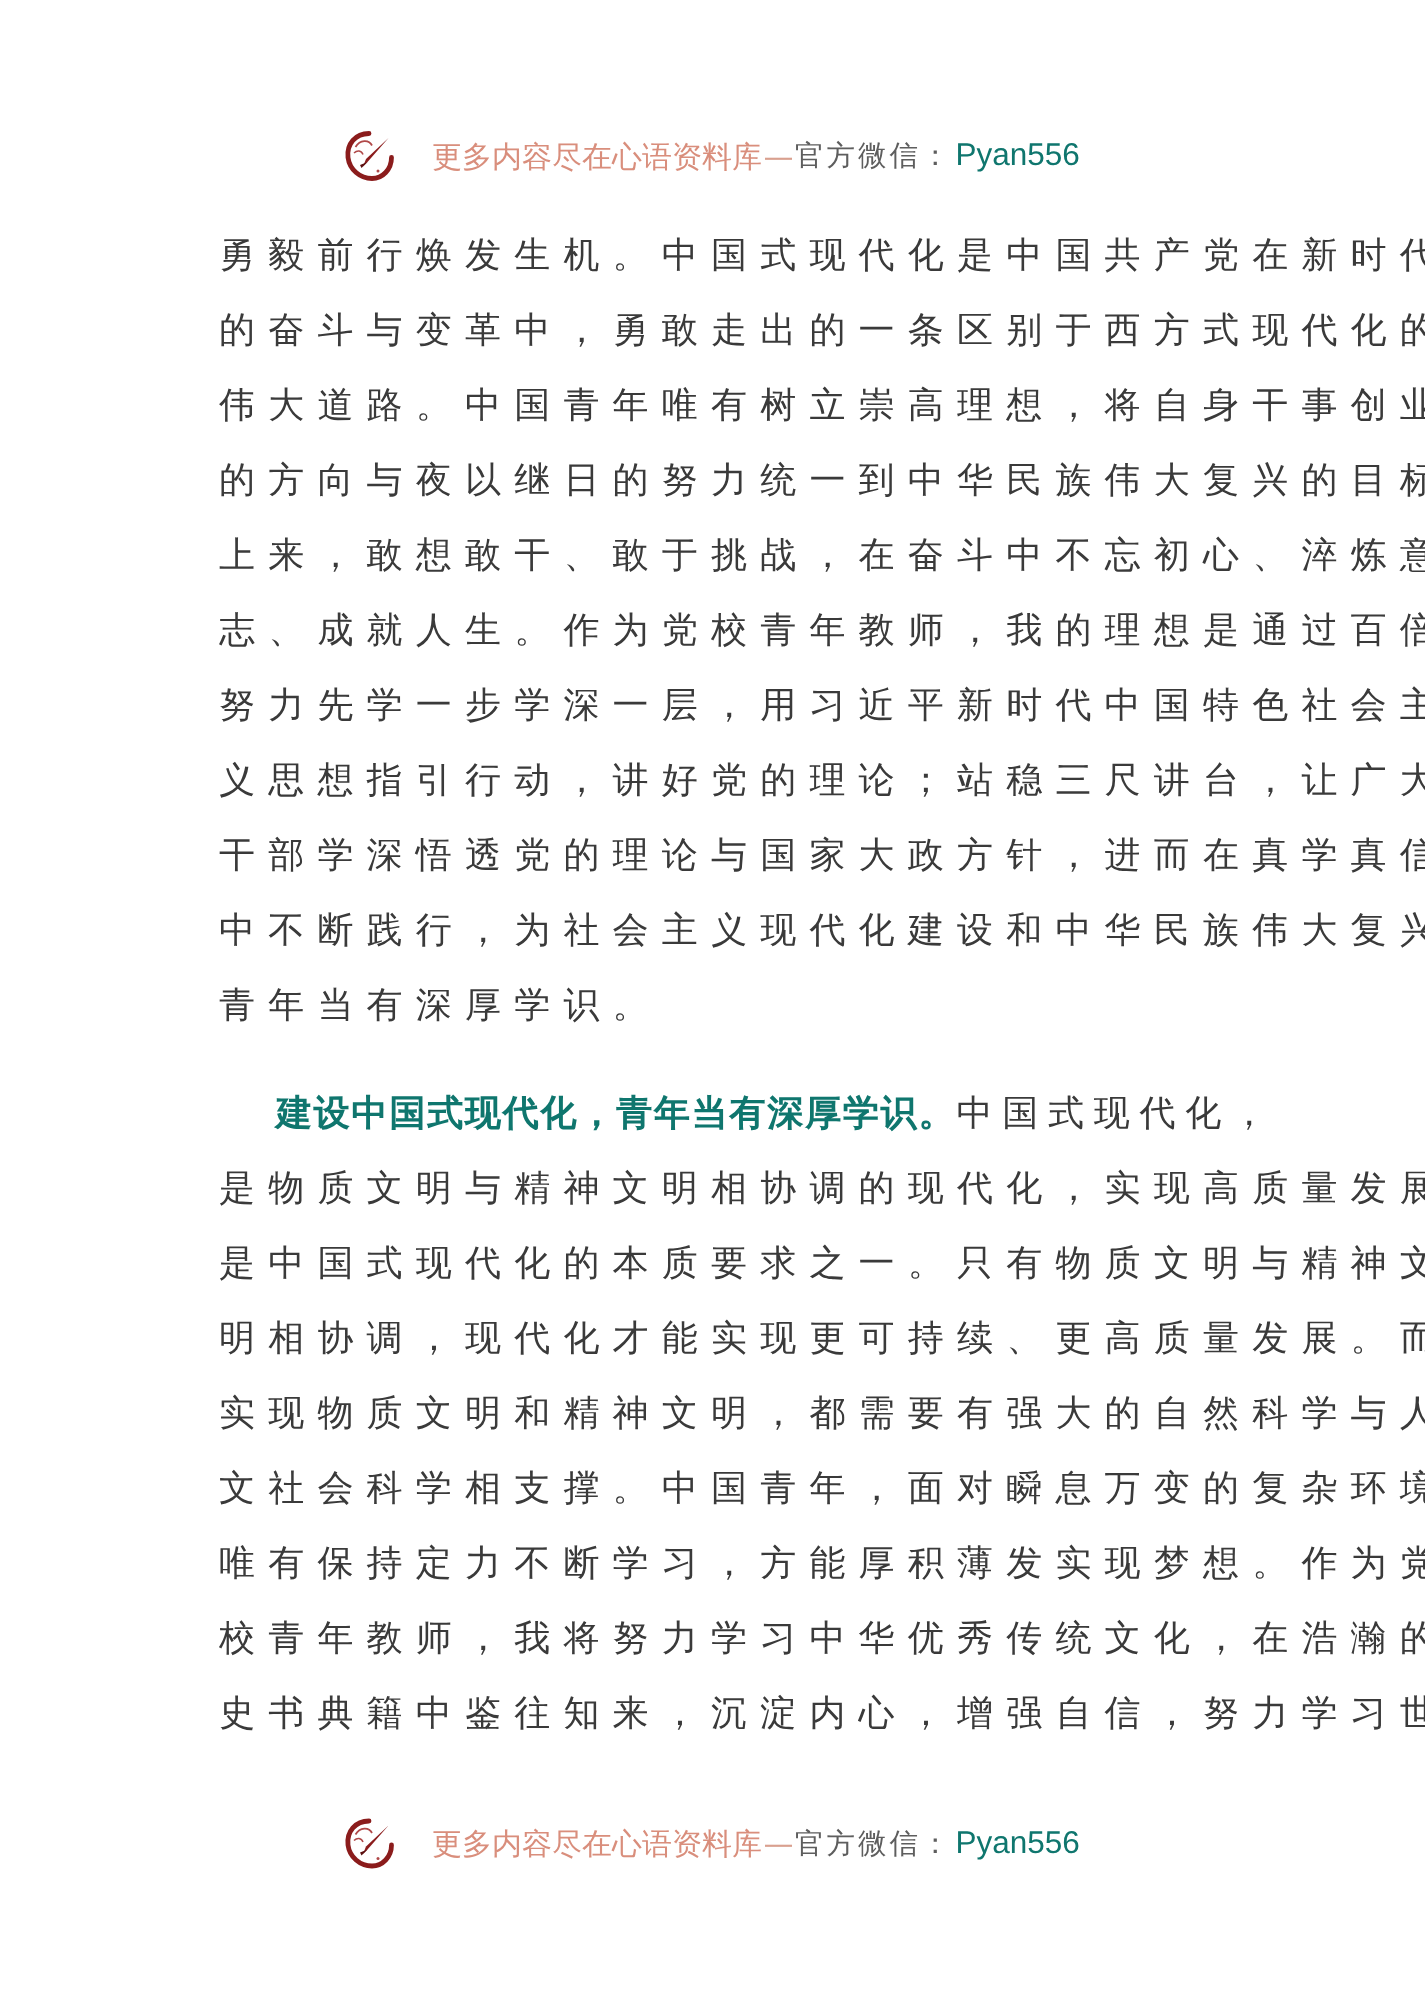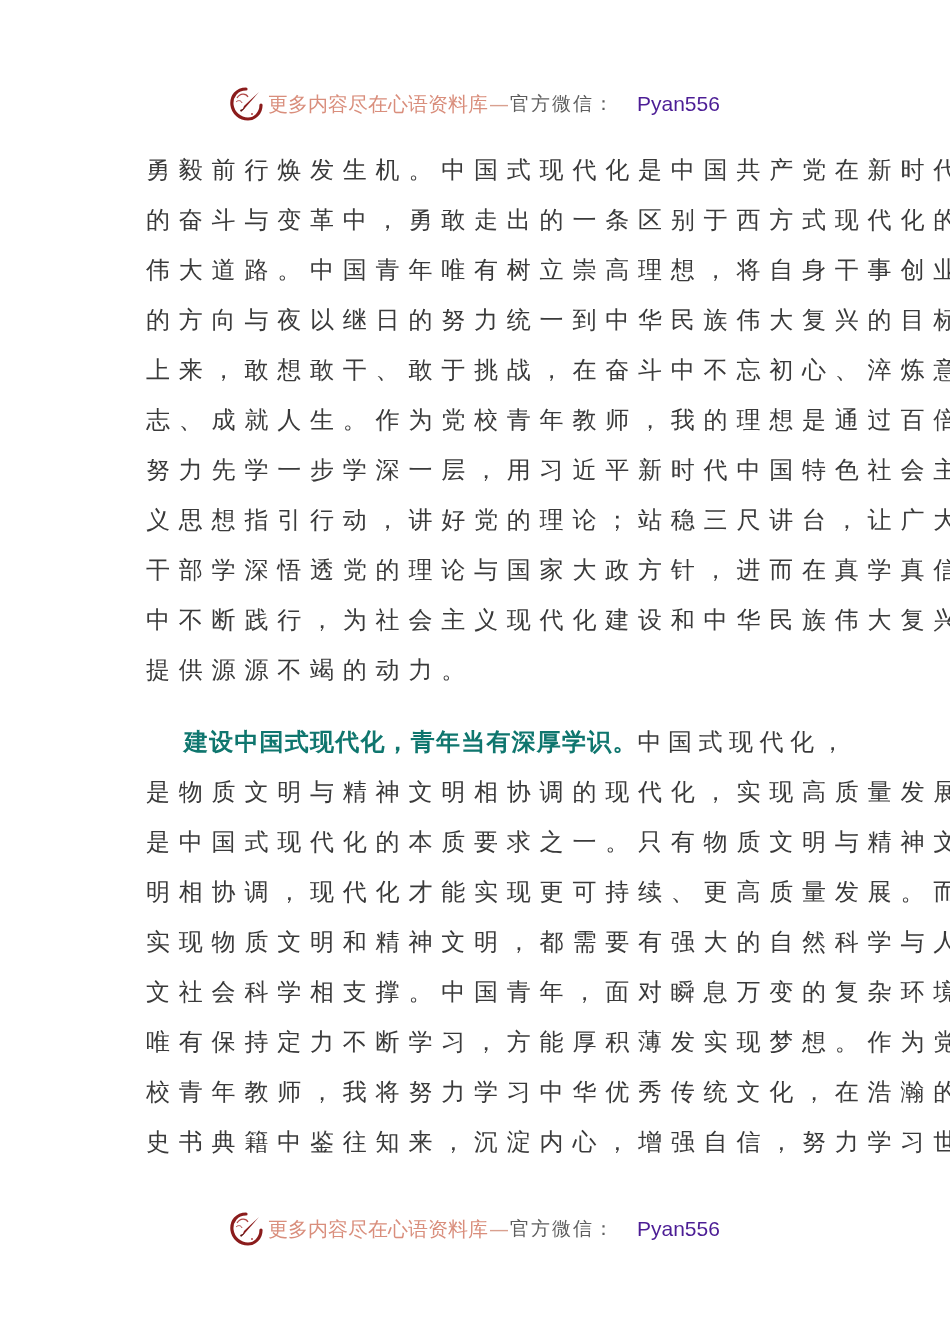--- a/index.html
+++ b/index.html
@@ -28,37 +28,38 @@
       width: 36px;
       height: 36px;
       margin-right: 4px;
       flex: 0 0 auto;
     }
     .banner .site {
       color: #d98e7c;
       font-family: "DejaVu Serif", "Liberation Serif", serif;
       font-size: 20px;
       letter-spacing: 0px;
+      margin-left: 20px;
     }
     .banner .dash {
       color: #d9a08f;
       font-size: 20px;
       margin: 0 1px;
     }
     .banner .wechat-label {
       color: #5e5e5e;
       font-family: "DejaVu Serif", "Liberation Serif", serif;
       font-size: 19px;
       letter-spacing: 2px;
     }
     .banner .wechat-id {
-      color: #4c1d95;
+      color: #0f766e;
       font-family: "Liberation Sans", sans-serif;
       font-size: 21px;
-      margin-left: 22px;
+      margin-left: 2px;
     }
     .content {
       position: absolute;
       left: 146px;
       top: 152px;
       width: 680px;
     }
     .para-line {
       height: 50px;
       line-height: 36px;
@@ -106,21 +107,21 @@
     <div class="para-line">勇毅前行焕发生机。中国式现代化是中国共产党在新时代</div>
     <div class="para-line">的奋斗与变革中，勇敢走出的一条区别于西方式现代化的</div>
     <div class="para-line">伟大道路。中国青年唯有树立崇高理想，将自身干事创业</div>
     <div class="para-line">的方向与夜以继日的努力统一到中华民族伟大复兴的目标</div>
     <div class="para-line">上来，敢想敢干、敢于挑战，在奋斗中不忘初心、淬炼意</div>
     <div class="para-line">志、成就人生。作为党校青年教师，我的理想是通过百倍</div>
     <div class="para-line">努力先学一步学深一层，用习近平新时代中国特色社会主</div>
     <div class="para-line">义思想指引行动，讲好党的理论；站稳三尺讲台，让广大</div>
     <div class="para-line">干部学深悟透党的理论与国家大政方针，进而在真学真信</div>
     <div class="para-line">中不断践行，为社会主义现代化建设和中华民族伟大复兴</div>
-    <div class="para-line">提供源源不竭的动力。</div>
+    <div class="para-line">青年当有深厚学识。</div>
   </div>
 
   <div class="para-gap"></div>
 
   <div>
     <div class="para-line"><span class="heading-bold">建设中国式现代化，青年当有深厚学识。</span><span class="heading-rest">中国式现代化，</span></div>
     <div class="para-line">是物质文明与精神文明相协调的现代化，实现高质量发展</div>
     <div class="para-line">是中国式现代化的本质要求之一。只有物质文明与精神文</div>
     <div class="para-line">明相协调，现代化才能实现更可持续、更高质量发展。而</div>
     <div class="para-line">实现物质文明和精神文明，都需要有强大的自然科学与人</div>

